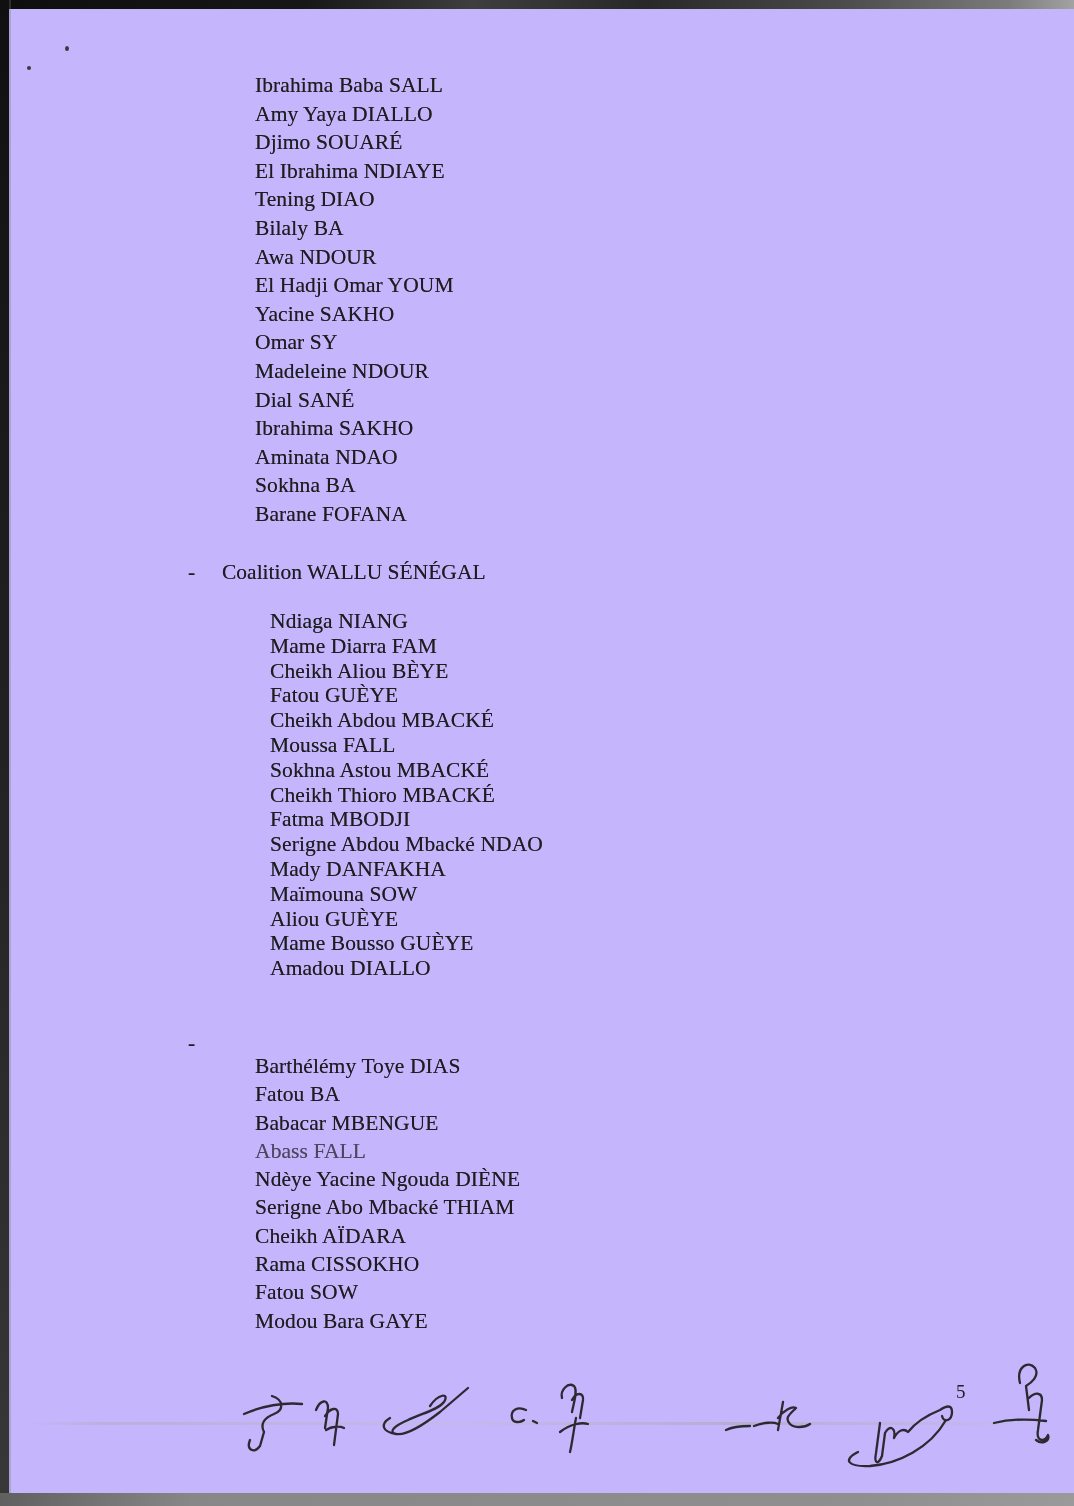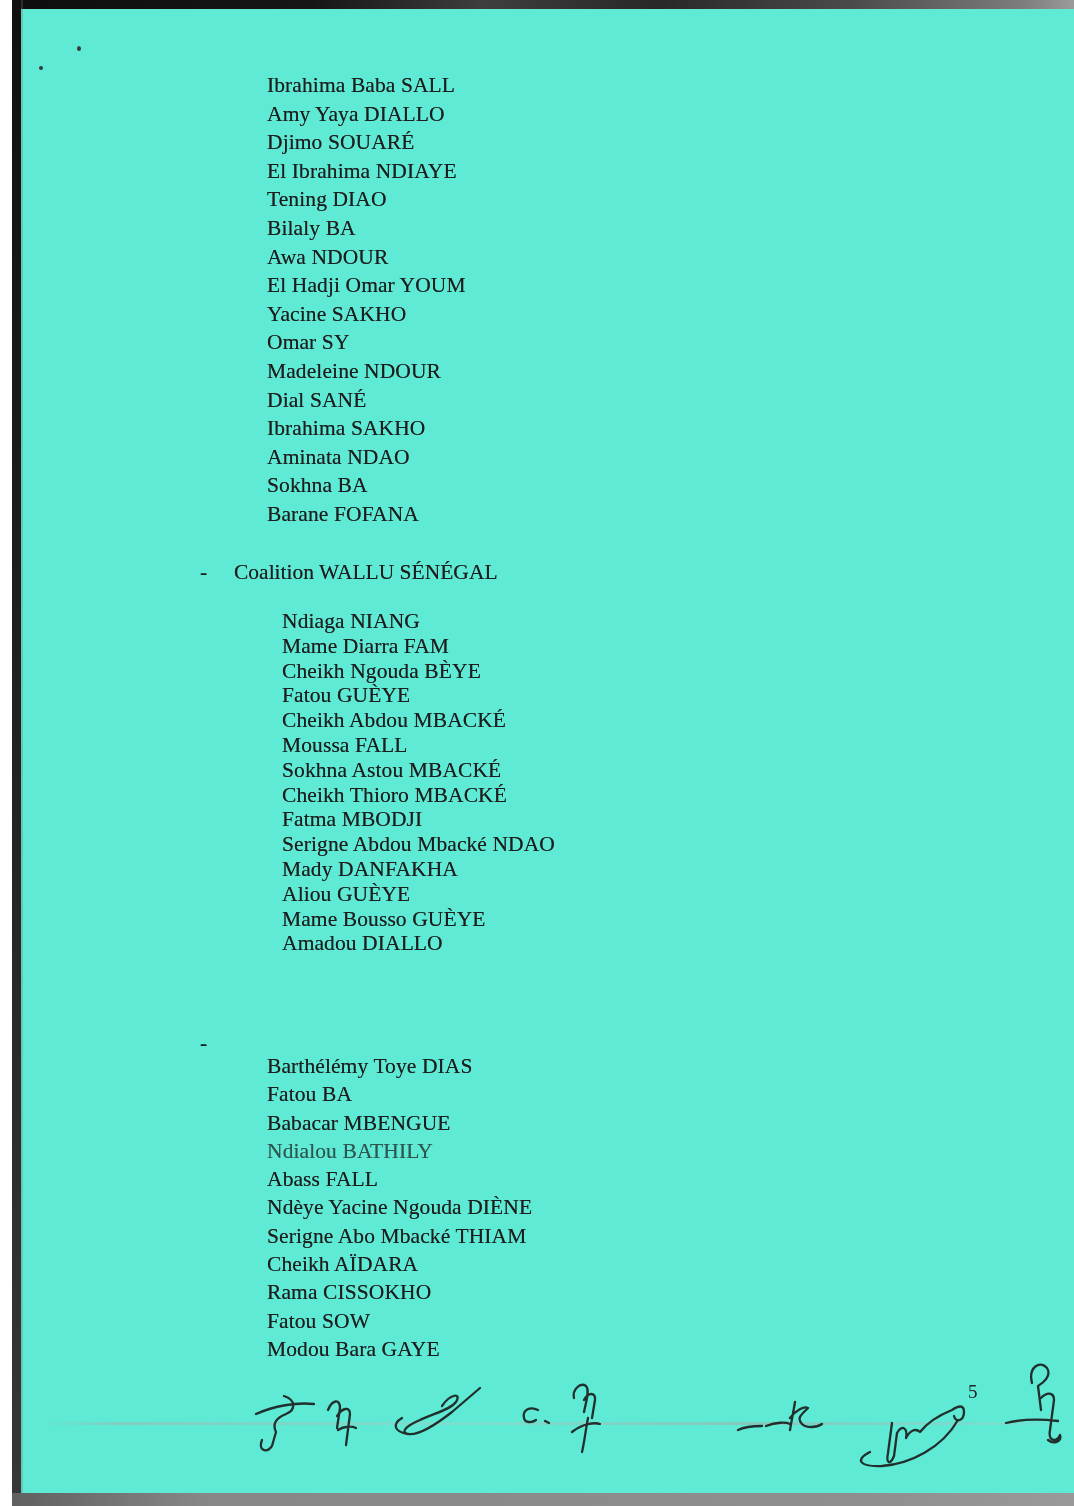--- a/index.html
+++ b/index.html
@@ -1,21 +1,21 @@
 <!DOCTYPE html>
 <html><head>
 <meta charset="utf-8">
 <style>
   html,body{margin:0;padding:0;}
   body{
     width:1074px;height:1506px;position:relative;overflow:hidden;
     background:#ffffff;
     font-family:"Liberation Serif", serif;
   }
-  .page{position:absolute;inset:0;background:#5eead4;margin-left:12px;}
+  .page{position:absolute;inset:0;background:#c4b5fd;}
 
   
   .edge-top{
     position:absolute;left:0;top:0;width:1074px;height:9px;
     background:linear-gradient(90deg,#0e0e0e 0%,#161616 28%,#3e3e3e 44%,#282828 60%,#4a4a4a 78%,#7c7c7c 94%,#a2a2a2 100%);
   }
   .edge-left{
     position:absolute;left:0;top:0;width:9px;height:1506px;
     background:linear-gradient(180deg,#101010,#242424 55%,#383838 100%);
     box-shadow:2px 0 0 rgba(120,120,120,.3);
@@ -97,43 +97,43 @@
     </div>
 
   <div class="section-heading h-wallu">
     <span class="dash">-</span>
     <span class="heading-text">Coalition WALLU SÉNÉGAL</span>
   </div>
 
   <div class="name-list list-wallu">
       <div class="name-line">Ndiaga NIANG</div>
       <div class="name-line">Mame Diarra FAM</div>
-      <div class="name-line">Cheikh Ngouda BÈYE</div>
+      <div class="name-line">Cheikh Aliou BÈYE</div>
       <div class="name-line">Fatou GUÈYE</div>
       <div class="name-line">Cheikh Abdou MBACKÉ</div>
       <div class="name-line">Moussa FALL</div>
       <div class="name-line">Sokhna Astou MBACKÉ</div>
       <div class="name-line">Cheikh Thioro MBACKÉ</div>
       <div class="name-line">Fatma MBODJI</div>
       <div class="name-line">Serigne Abdou Mbacké NDAO</div>
       <div class="name-line">Mady DANFAKHA</div>
+      <div class="name-line">Maïmouna SOW</div>
       <div class="name-line">Aliou GUÈYE</div>
       <div class="name-line">Mame Bousso GUÈYE</div>
       <div class="name-line">Amadou DIALLO</div>
     </div>
 
   <div class="section-heading h-yewwi">
     <span class="dash">-</span>
   </div>
 
   <div class="name-list list-yewwi">
       <div class="name-line">Barthélémy Toye DIAS</div>
       <div class="name-line">Fatou BA</div>
       <div class="name-line">Babacar MBENGUE</div>
-      <div class="name-line">Ndialou BATHILY</div>
       <div class="name-line">Abass FALL</div>
       <div class="name-line">Ndèye Yacine Ngouda DIÈNE</div>
       <div class="name-line">Serigne Abo Mbacké THIAM</div>
       <div class="name-line">Cheikh AÏDARA</div>
       <div class="name-line">Rama CISSOKHO</div>
       <div class="name-line">Fatou SOW</div>
       <div class="name-line">Modou Bara GAYE</div>
     </div>
 
   <div class="faint-line"></div>

